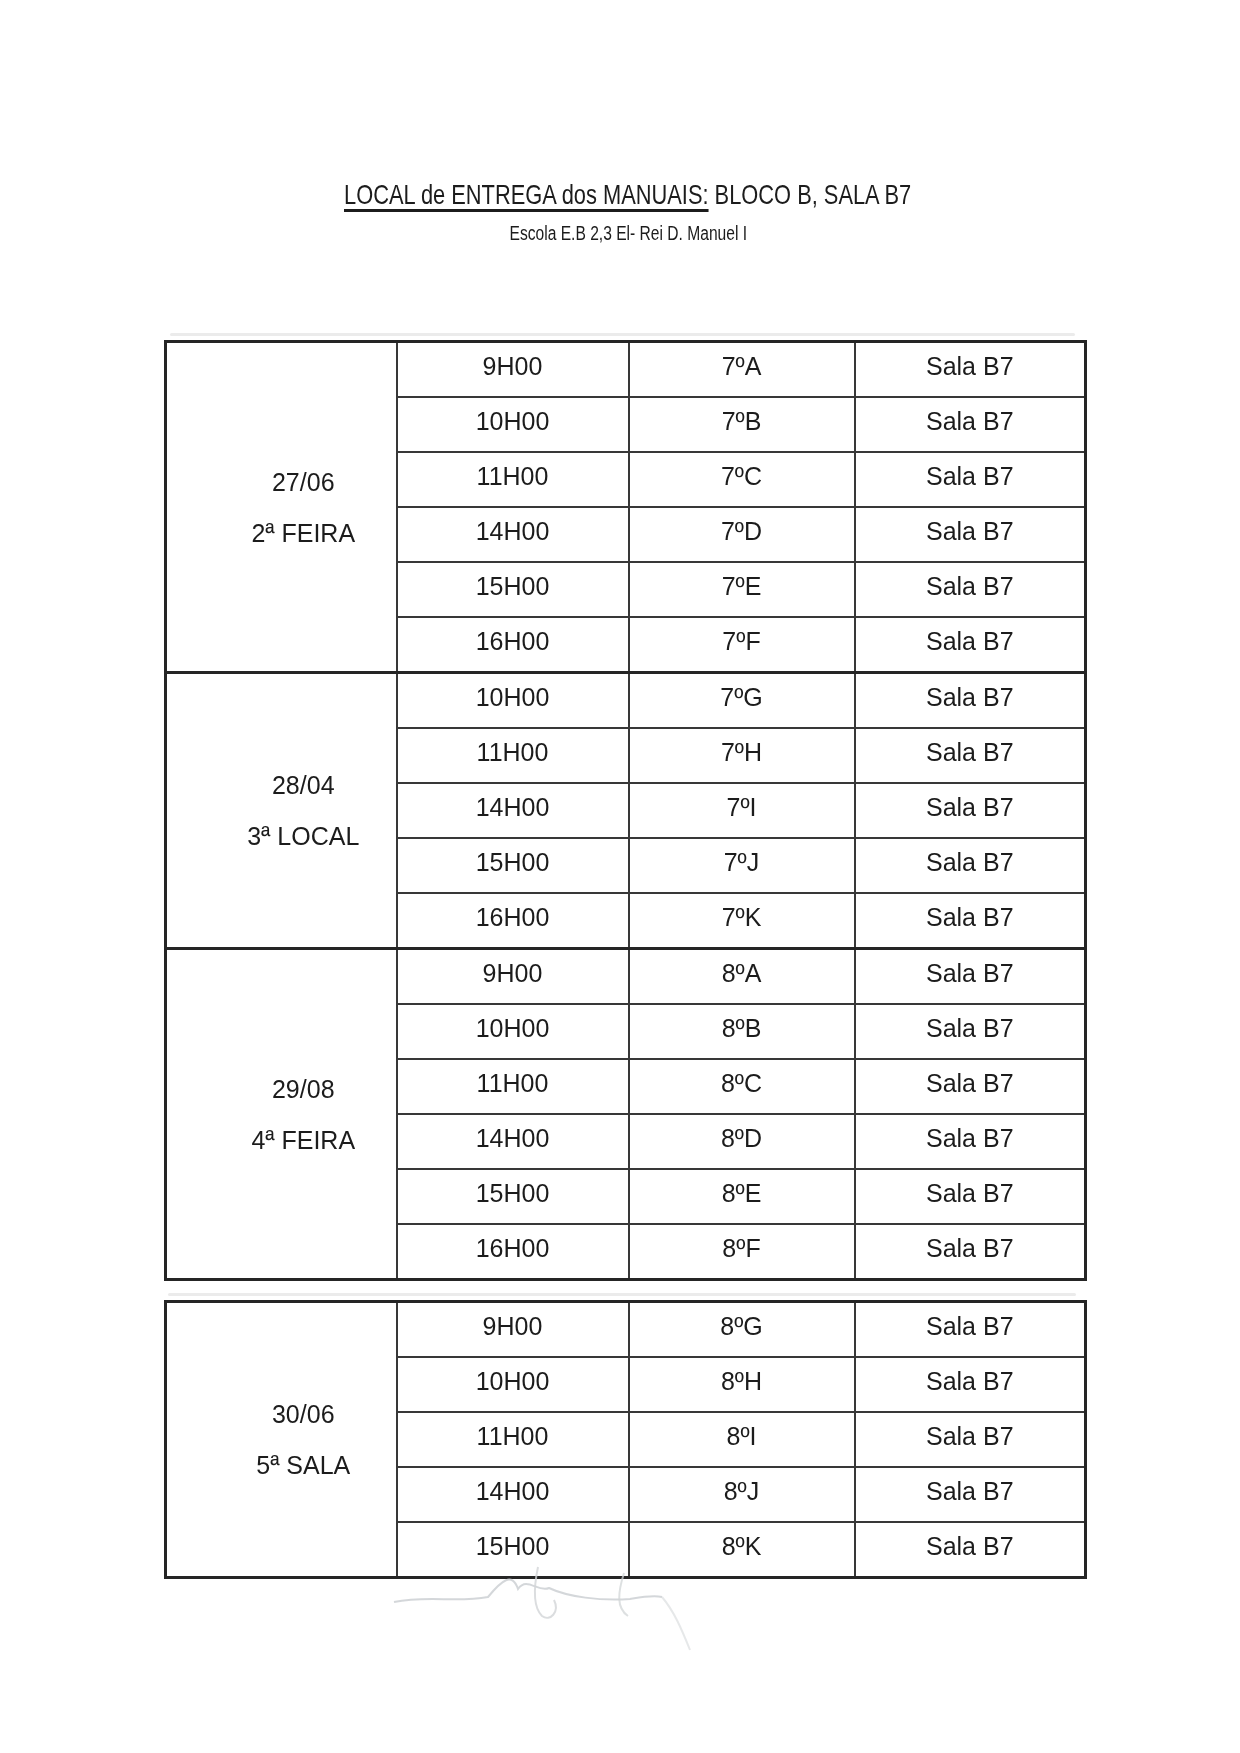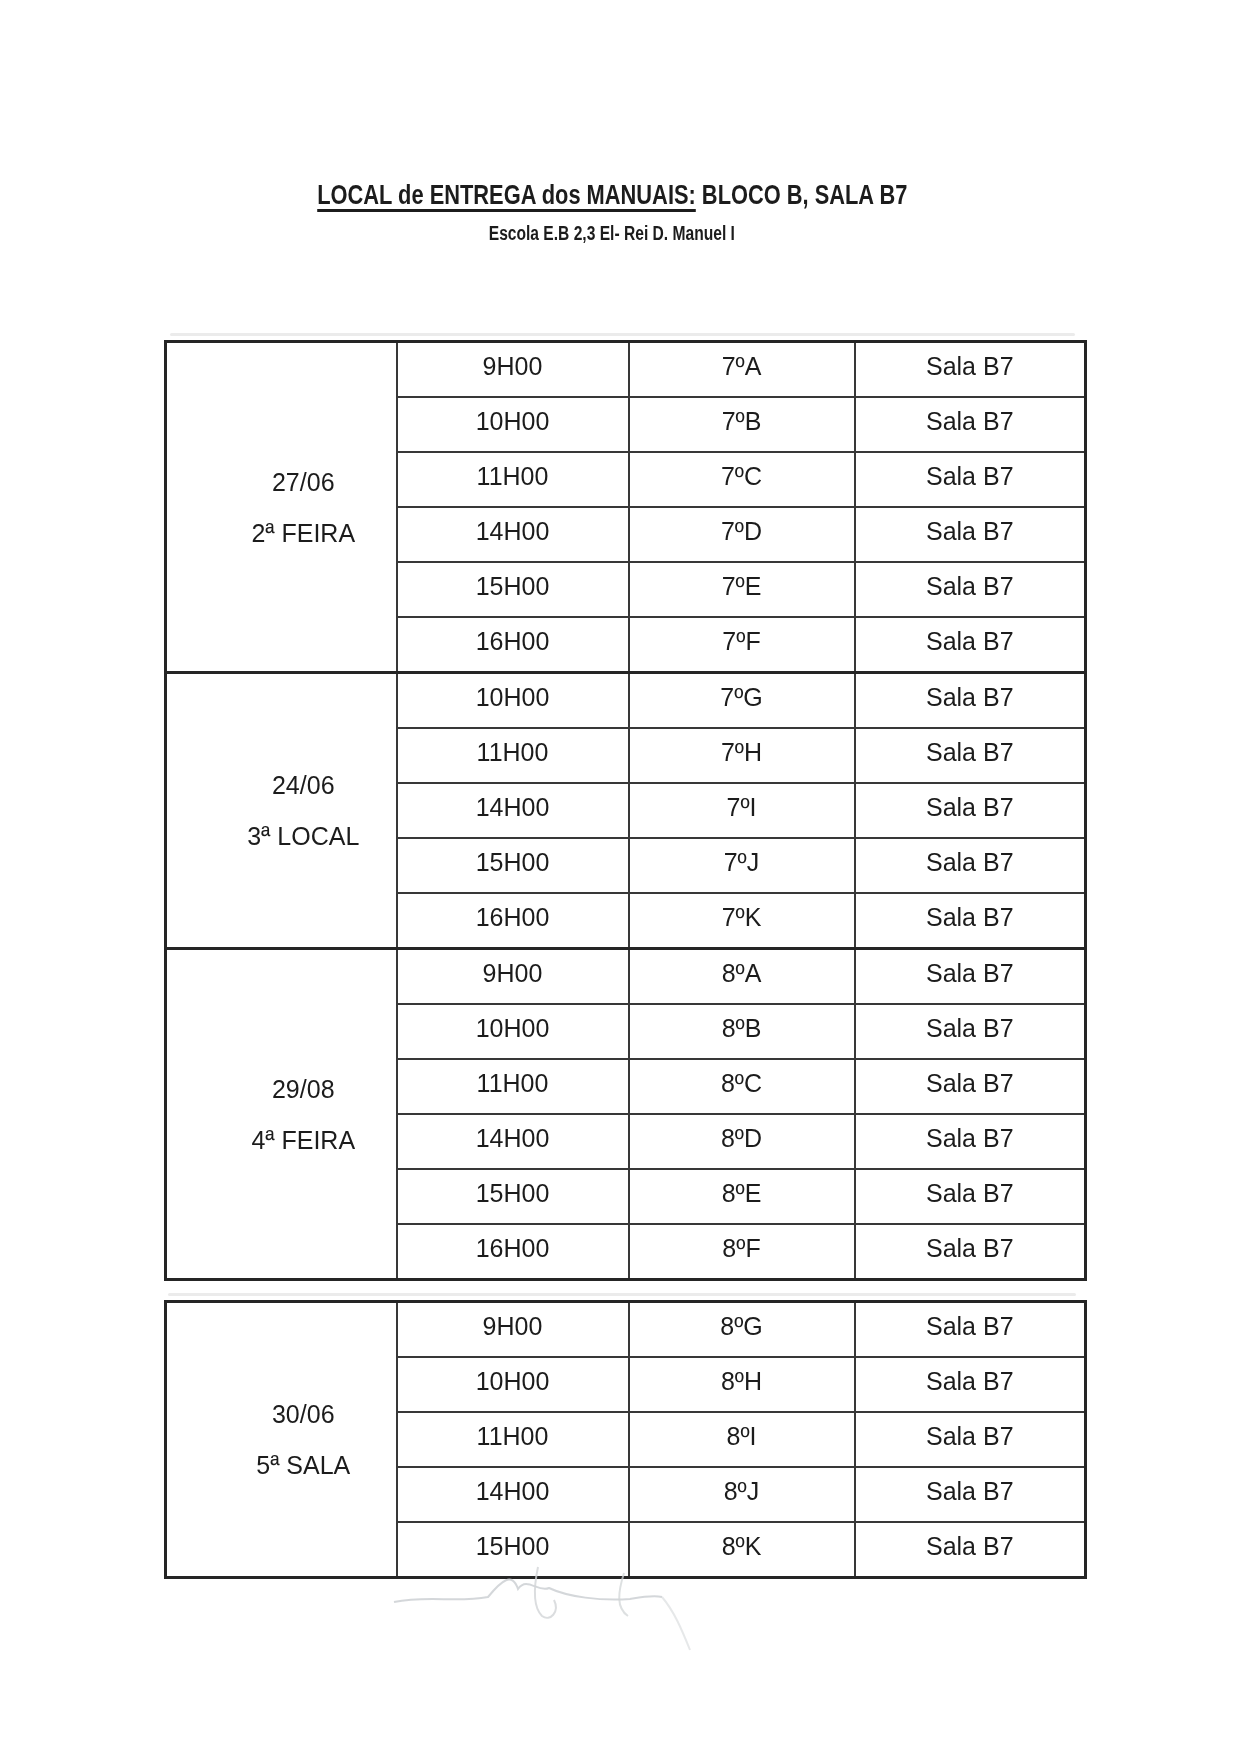--- a/index.html
+++ b/index.html
@@ -10,24 +10,24 @@
     margin: 0 auto;
     background: #ffffff;
     font-family: "Liberation Sans", sans-serif;
     color: #1c1c1c;
     overflow: hidden;
   }
 
   
   .doc-title, .doc-subtitle, .section-heading {
     position: absolute;
-    left: 152px;
+    left: 168px;
     width: 920px;
     text-align: center;
-    font-weight: bold;
+    font-weight: normal;
     white-space: nowrap;
     line-height: 1;
   }
   .doc-title   { top: 181px; font-size: 28px; }
   .doc-subtitle{ top: 223px; font-size: 20px; }
   .section-heading { top: 290px; font-size: 28px; letter-spacing: 0.5px; }
   .condense {
     display: inline-block;
     transform: scaleX(0.78);
     transform-origin: 50% 50%;
@@ -155,21 +155,21 @@
         <tr>
           <td class="time-cell">16H00</td>
           <td class="class-cell">7ºF</td>
           <td class="room-cell">Sala B7</td>
         </tr>
       </tbody>
       <tbody>
         <tr>
           <td rowspan="5" class="date-cell">
             <div class="date-cell-inner">
-              <div>24/06</div>
+              <div>28/04</div>
               <div>3ª LOCAL</div>
             </div>
           </td>
           <td class="time-cell">10H00</td>
           <td class="class-cell">7ºG</td>
           <td class="room-cell">Sala B7</td>
         </tr>
         <tr>
           <td class="time-cell">11H00</td>
           <td class="class-cell">7ºH</td>

